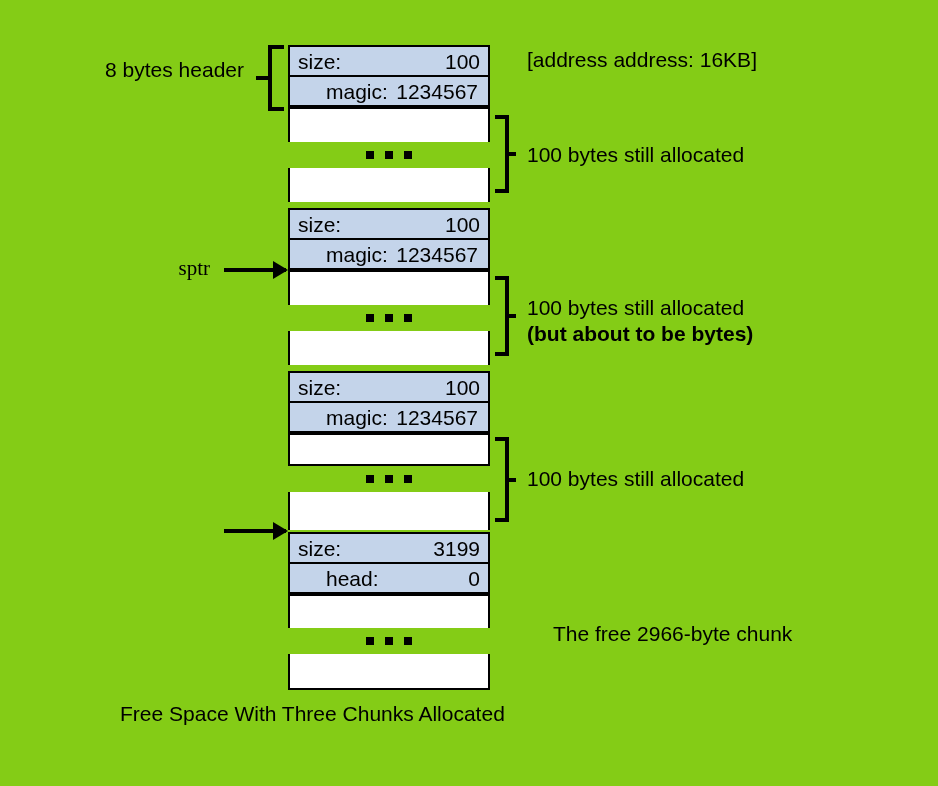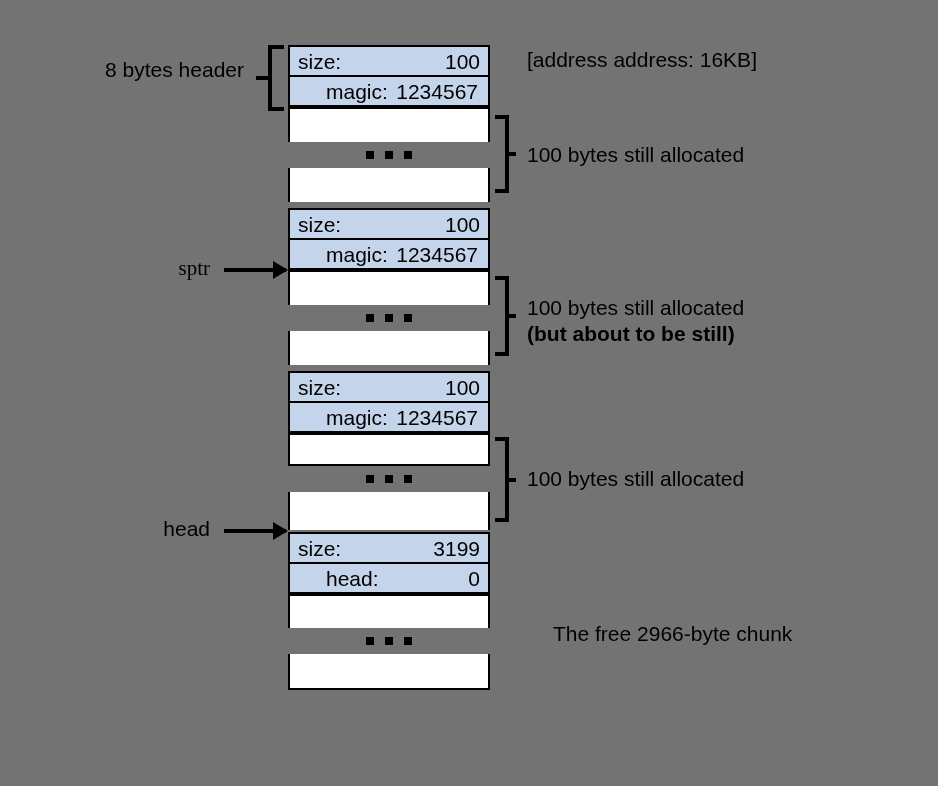--- a/index.html
+++ b/index.html
@@ -8,21 +8,21 @@
     background: #ffffff;
   }
   body {
     font-family: "Liberation Sans", sans-serif;
     color: #000000;
   }
   #canvas {
     position: relative;
     width: 938px;
     height: 786px;
-    background: #737373;
+    background: #84cc16;
     overflow: hidden;
   }
 
   
   .hdr-row {
     position: absolute;
     left: 0;
     width: 202px;
     height: 31px;
     box-sizing: border-box;
@@ -213,21 +213,21 @@
   <div class="lbl" style="left:100px; top:256px; width:110px; text-align:right;font-family:Liberation Serif, serif;">sptr</div>
   <div class="arrow" style="left:224px; top:268px; width:62px;"></div>
 
   <div class="bracket" style="left:495px; top:276px; width:24px; height:80px;">
     <div class="bar"></div>
     <div class="arm t"></div>
     <div class="arm b"></div>
     <div class="tick"></div>
   </div>
   <div class="lbl" style="left:527px; top:296px;">100 bytes still allocated</div>
-  <div class="lbl bold" style="left:527px; top:322px;">(but about to be still)</div>
+  <div class="lbl bold" style="left:527px; top:322px;">(but about to be bytes)</div>
 
   <div class="hdr-row" style="left:288px; top:371px;">
     <span class="k">size:</span>
     <span class="v">100</span>
   </div>
   <div class="hdr-row bottom magic" style="left:288px; top:402px;">
     <span class="k">magic:</span>
     <span class="v">1234567</span>
   </div>
   <div class="body-block cap-top cap-bot" style="left:288px; top:433px; height:33px;"></div>
@@ -239,35 +239,35 @@
   <div class="body-block" style="left:288px; top:492px; height:38px;"></div>
 
   <div class="bracket" style="left:495px; top:437px; width:24px; height:85px;">
     <div class="bar"></div>
     <div class="arm t"></div>
     <div class="arm b"></div>
     <div class="tick"></div>
   </div>
   <div class="lbl" style="left:527px; top:467px;">100 bytes still allocated</div>
 
-  <div class="lbl" style="left:90px; top:517px; width:120px; text-align:right;">head</div>
   <div class="arrow" style="left:224px; top:529px; width:62px;"></div>
 
   <div class="hdr-row" style="left:288px; top:532px;">
     <span class="k">size:</span>
     <span class="v">3199</span>
   </div>
   <div class="hdr-row bottom" style="left:288px; top:563px;">
     <span class="k">head:</span>
     <span class="v">0</span>
   </div>
   <div class="body-block cap-top" style="left:288px; top:594px; height:34px;"></div>
   <div class="ellipsis" style="left:288px; top:628px; height:26px;">
     <i></i>
     <i></i>
     <i></i>
   </div>
   <div class="body-block cap-bot" style="left:288px; top:654px; height:36px;"></div>
 
   <div class="lbl" style="left:553px; top:622px;">The free 2966-byte chunk</div>
 
+  <div class="caption" style="left:120px; top:702px;">Free Space With Three Chunks Allocated</div>
 
 </div>
 
 </body></html>

